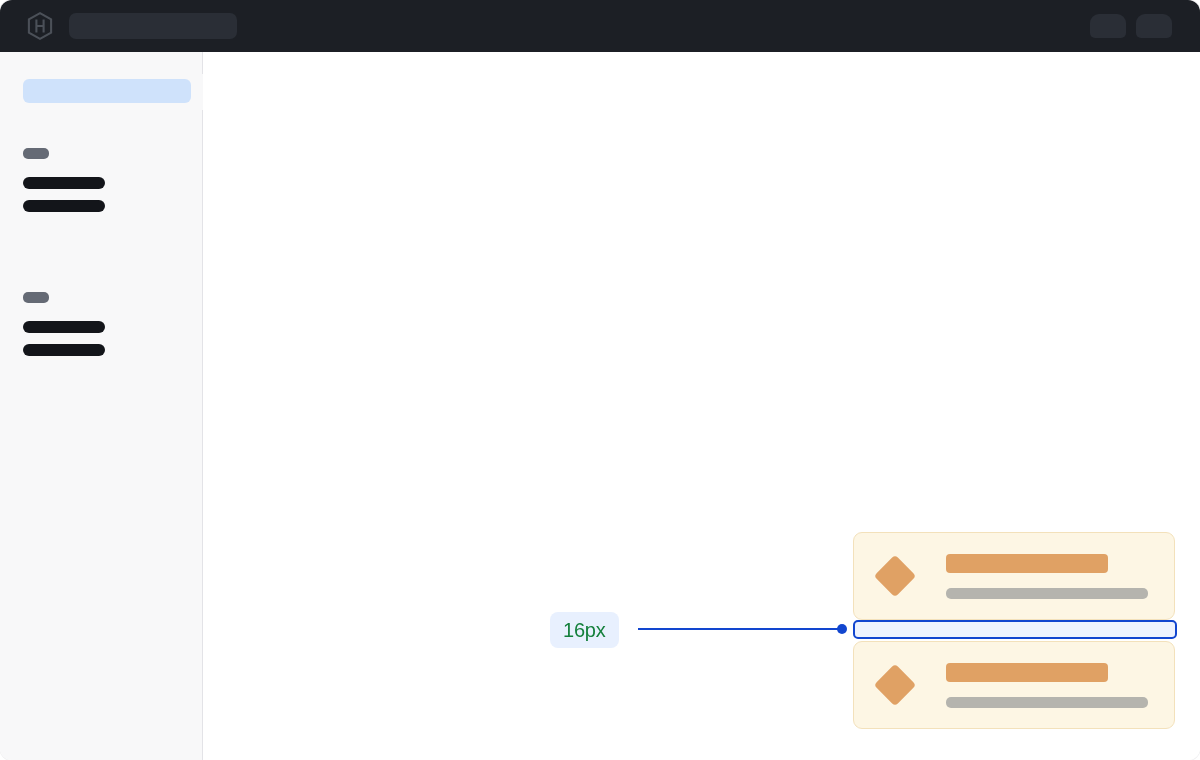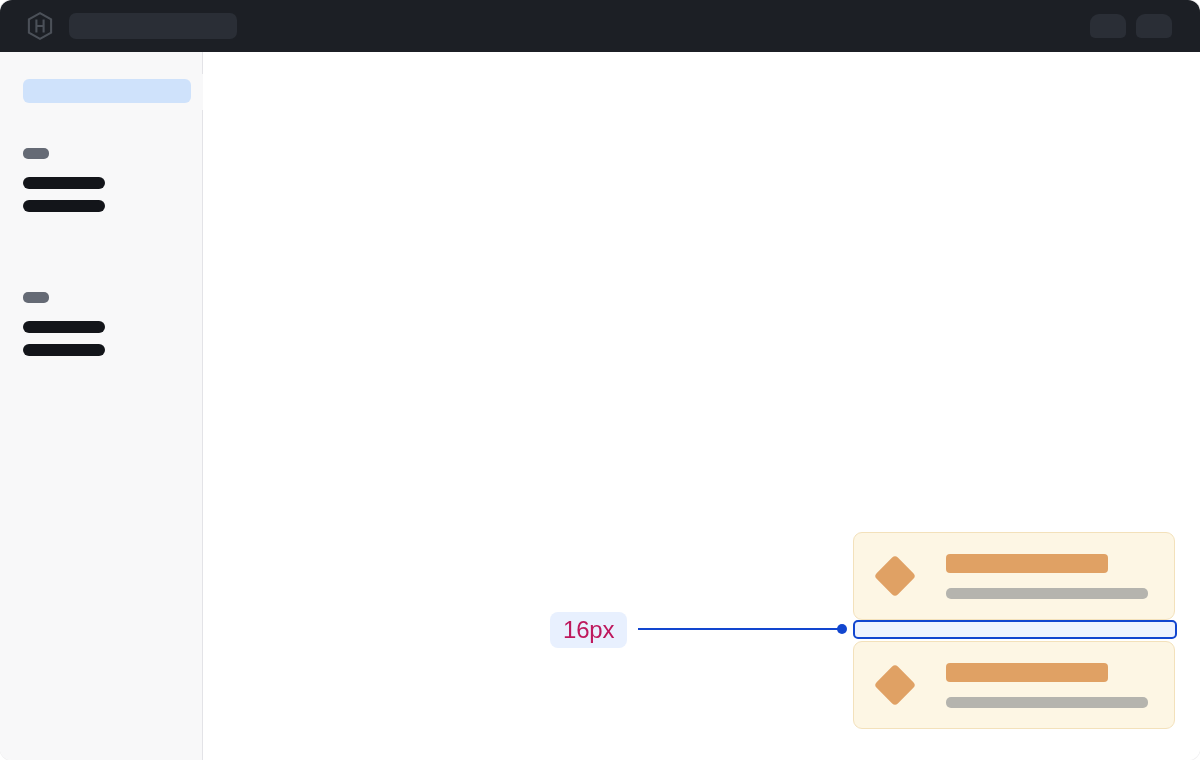--- a/index.html
+++ b/index.html
@@ -146,22 +146,22 @@
   .measure-label {
     position: absolute;
     left: 550px;
     top: 612px;
     height: 36px;
     padding: 0 13px;
     display: flex;
     align-items: center;
     border-radius: 8px;
     background: #e8f0fe;
-    color: #be185d;
-    font-size: 24px;
+    color: #15803d;
+    font-size: 20px;
     font-weight: 400;
     letter-spacing: -0.2px;
     line-height: 1;
     font-family: "Liberation Sans", sans-serif;
     white-space: nowrap;
   }
 
   .measure-line {
     position: absolute;
     left: 638px;

